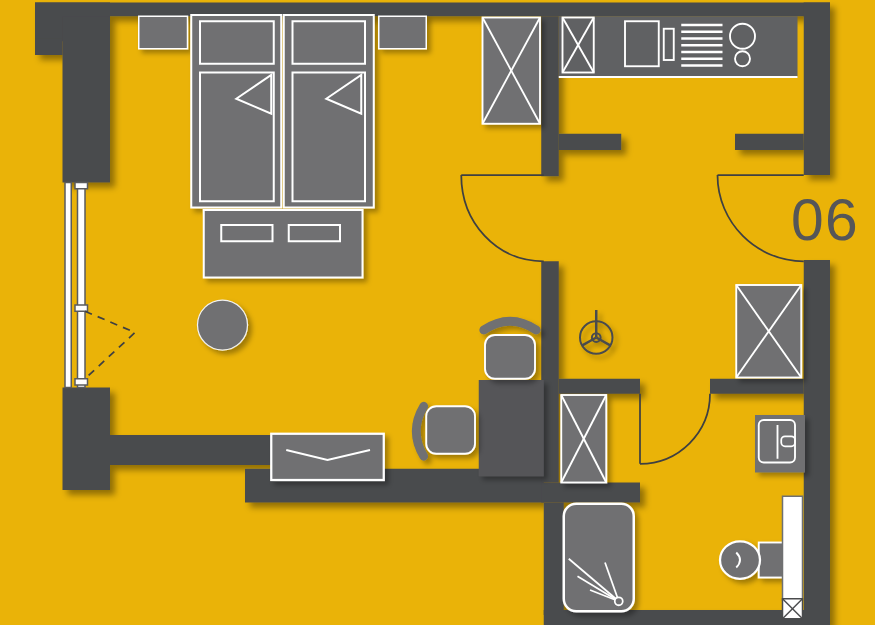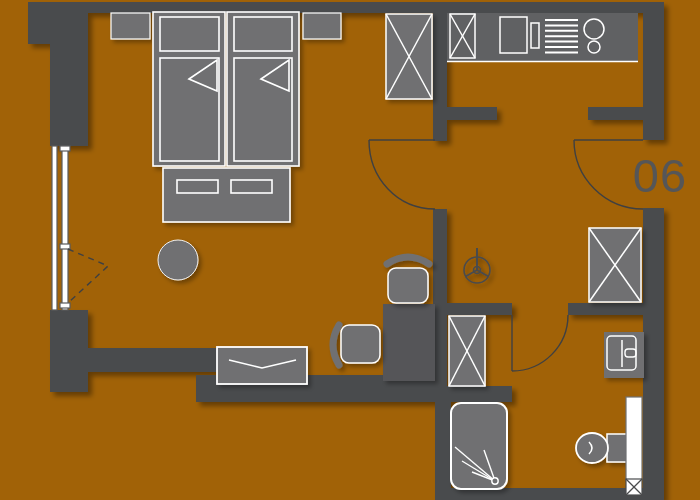--- a/index.html
+++ b/index.html
@@ -1,20 +1,20 @@
 <!DOCTYPE html>
 <html><head>
 <meta charset="utf-8">
 <style>
   html, body { margin: 0; padding: 0; background: #ffffff; }
   .plan-wrap {
     position: relative;
     width: 700px;
     height: 500px;
-    background: #a16207;
+    background: #eab308;
     overflow: hidden;
     font-family: "Liberation Sans", sans-serif;
   }
   svg { display: block; }
   .room-label {
     font-family: "Liberation Sans", sans-serif;
     font-weight: 400;
     letter-spacing: 1px;
   }
 </style>

